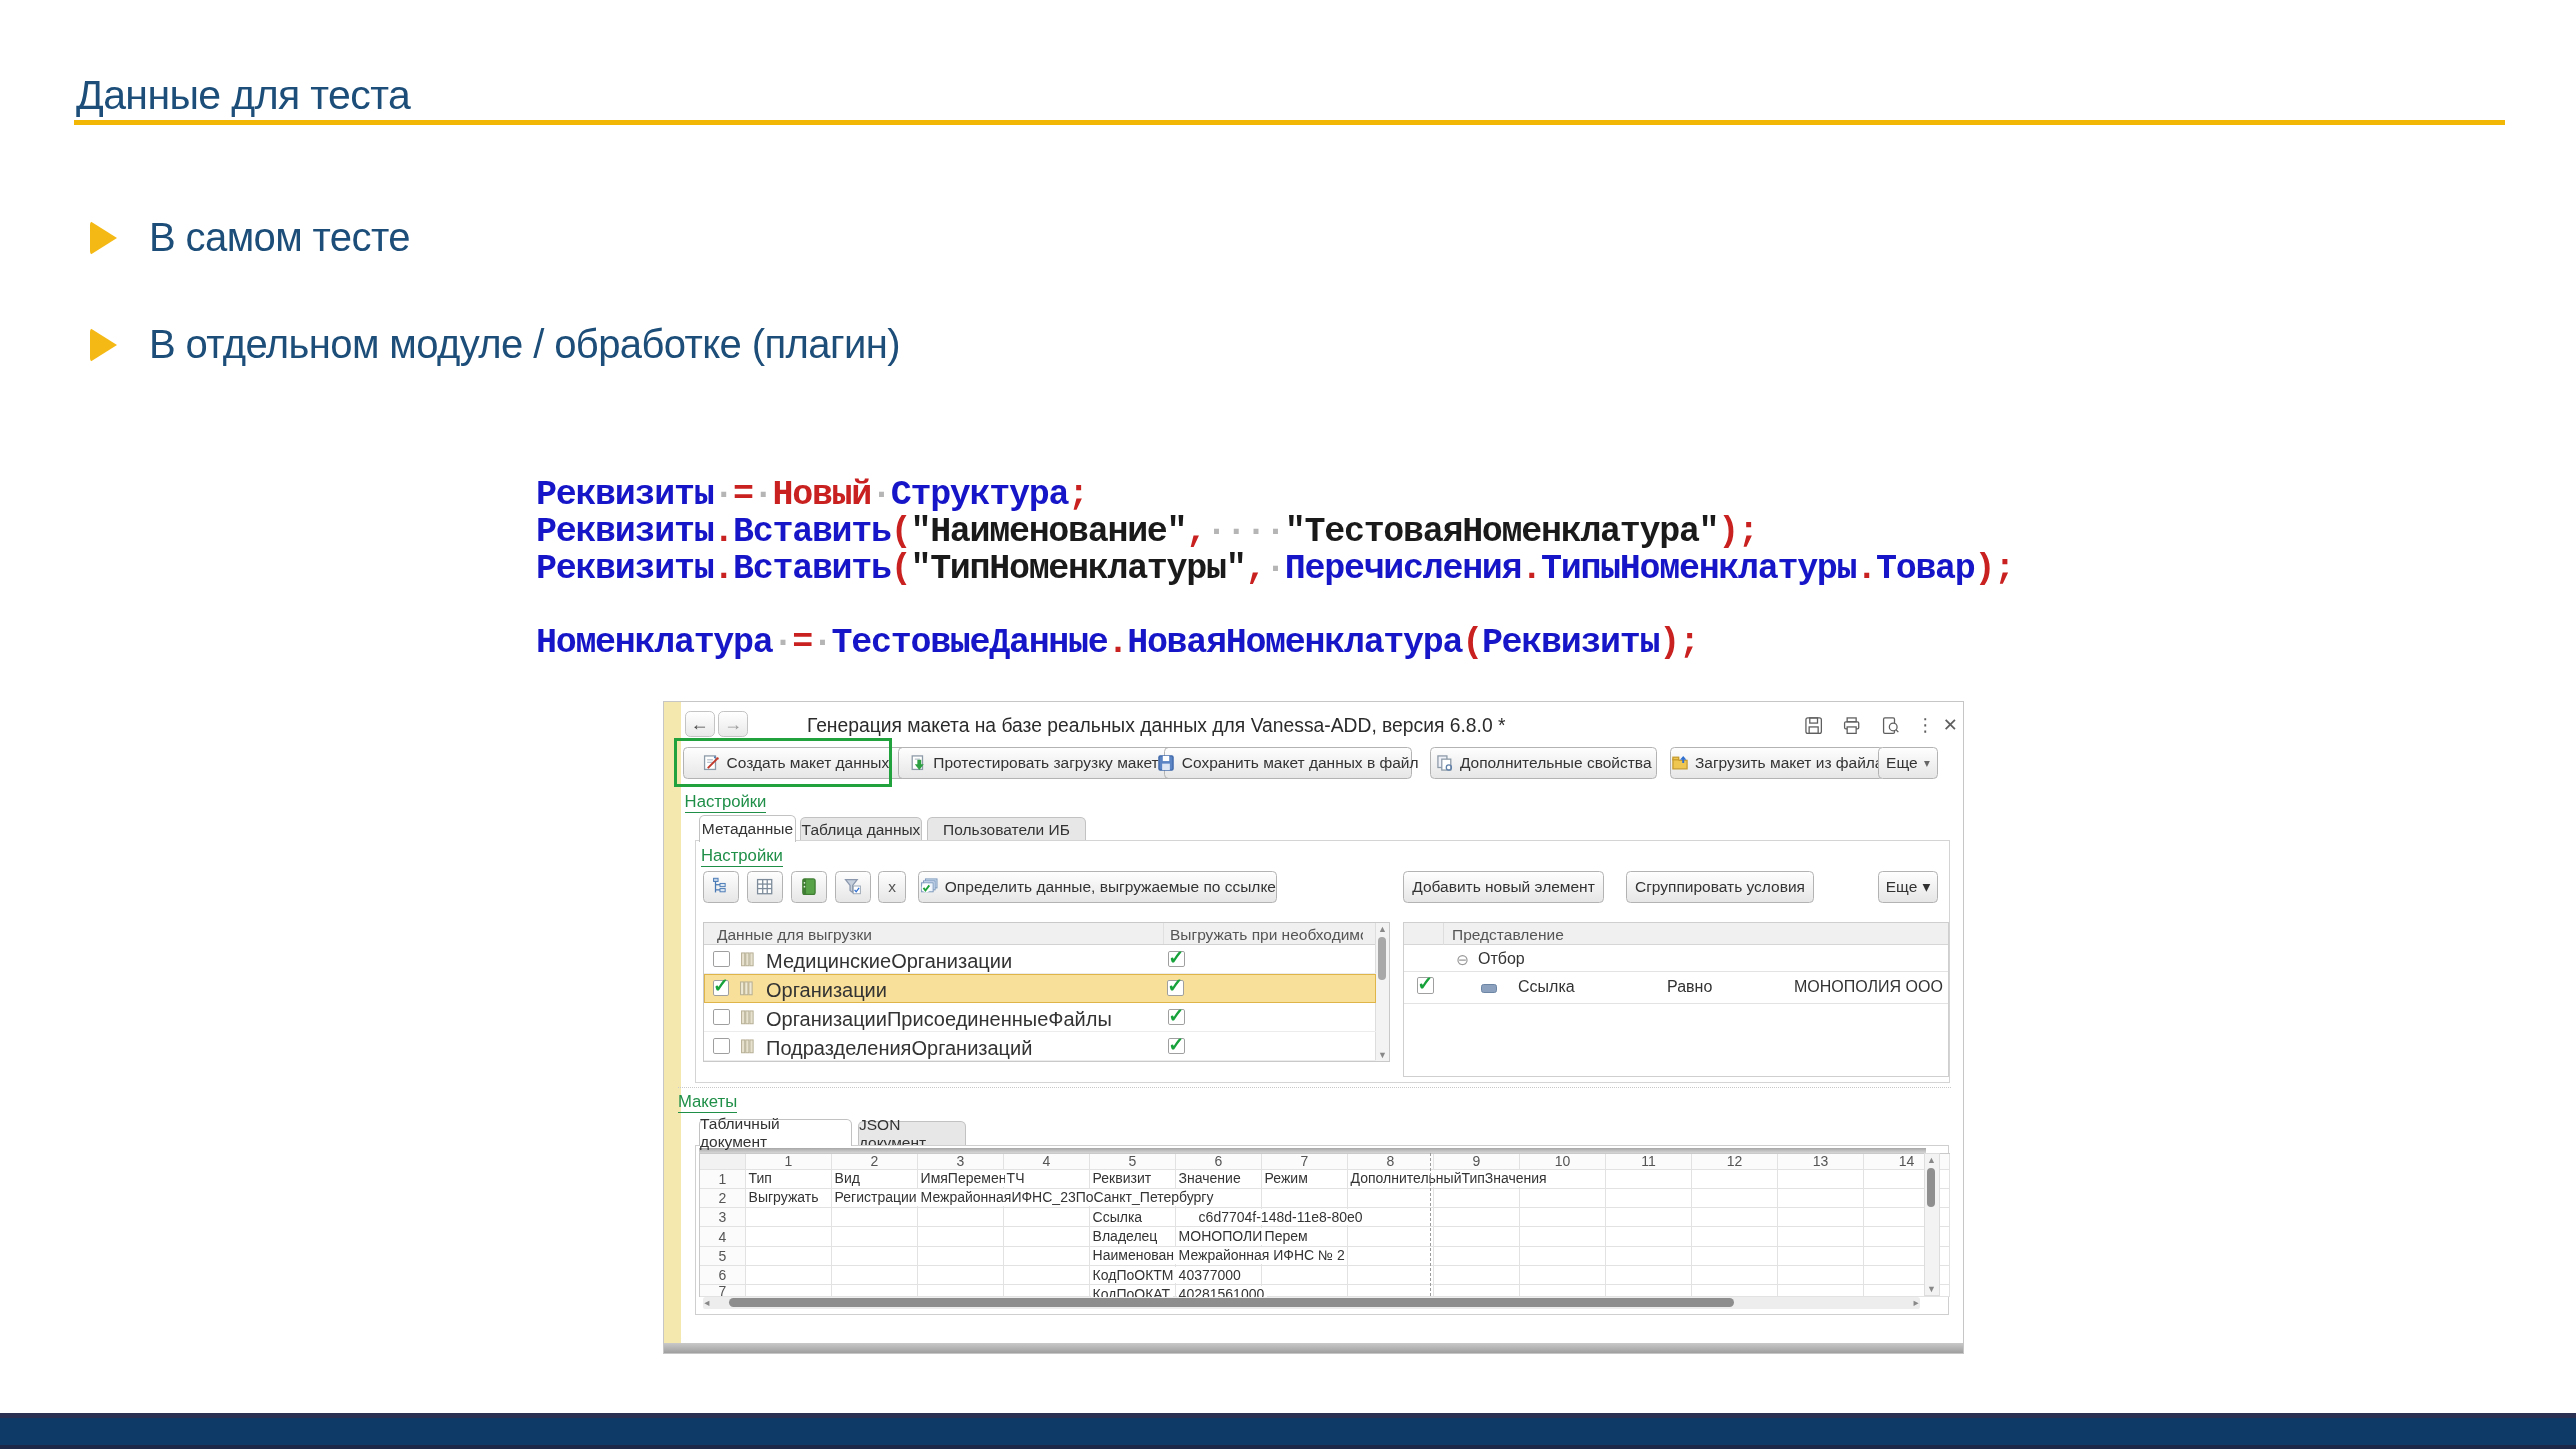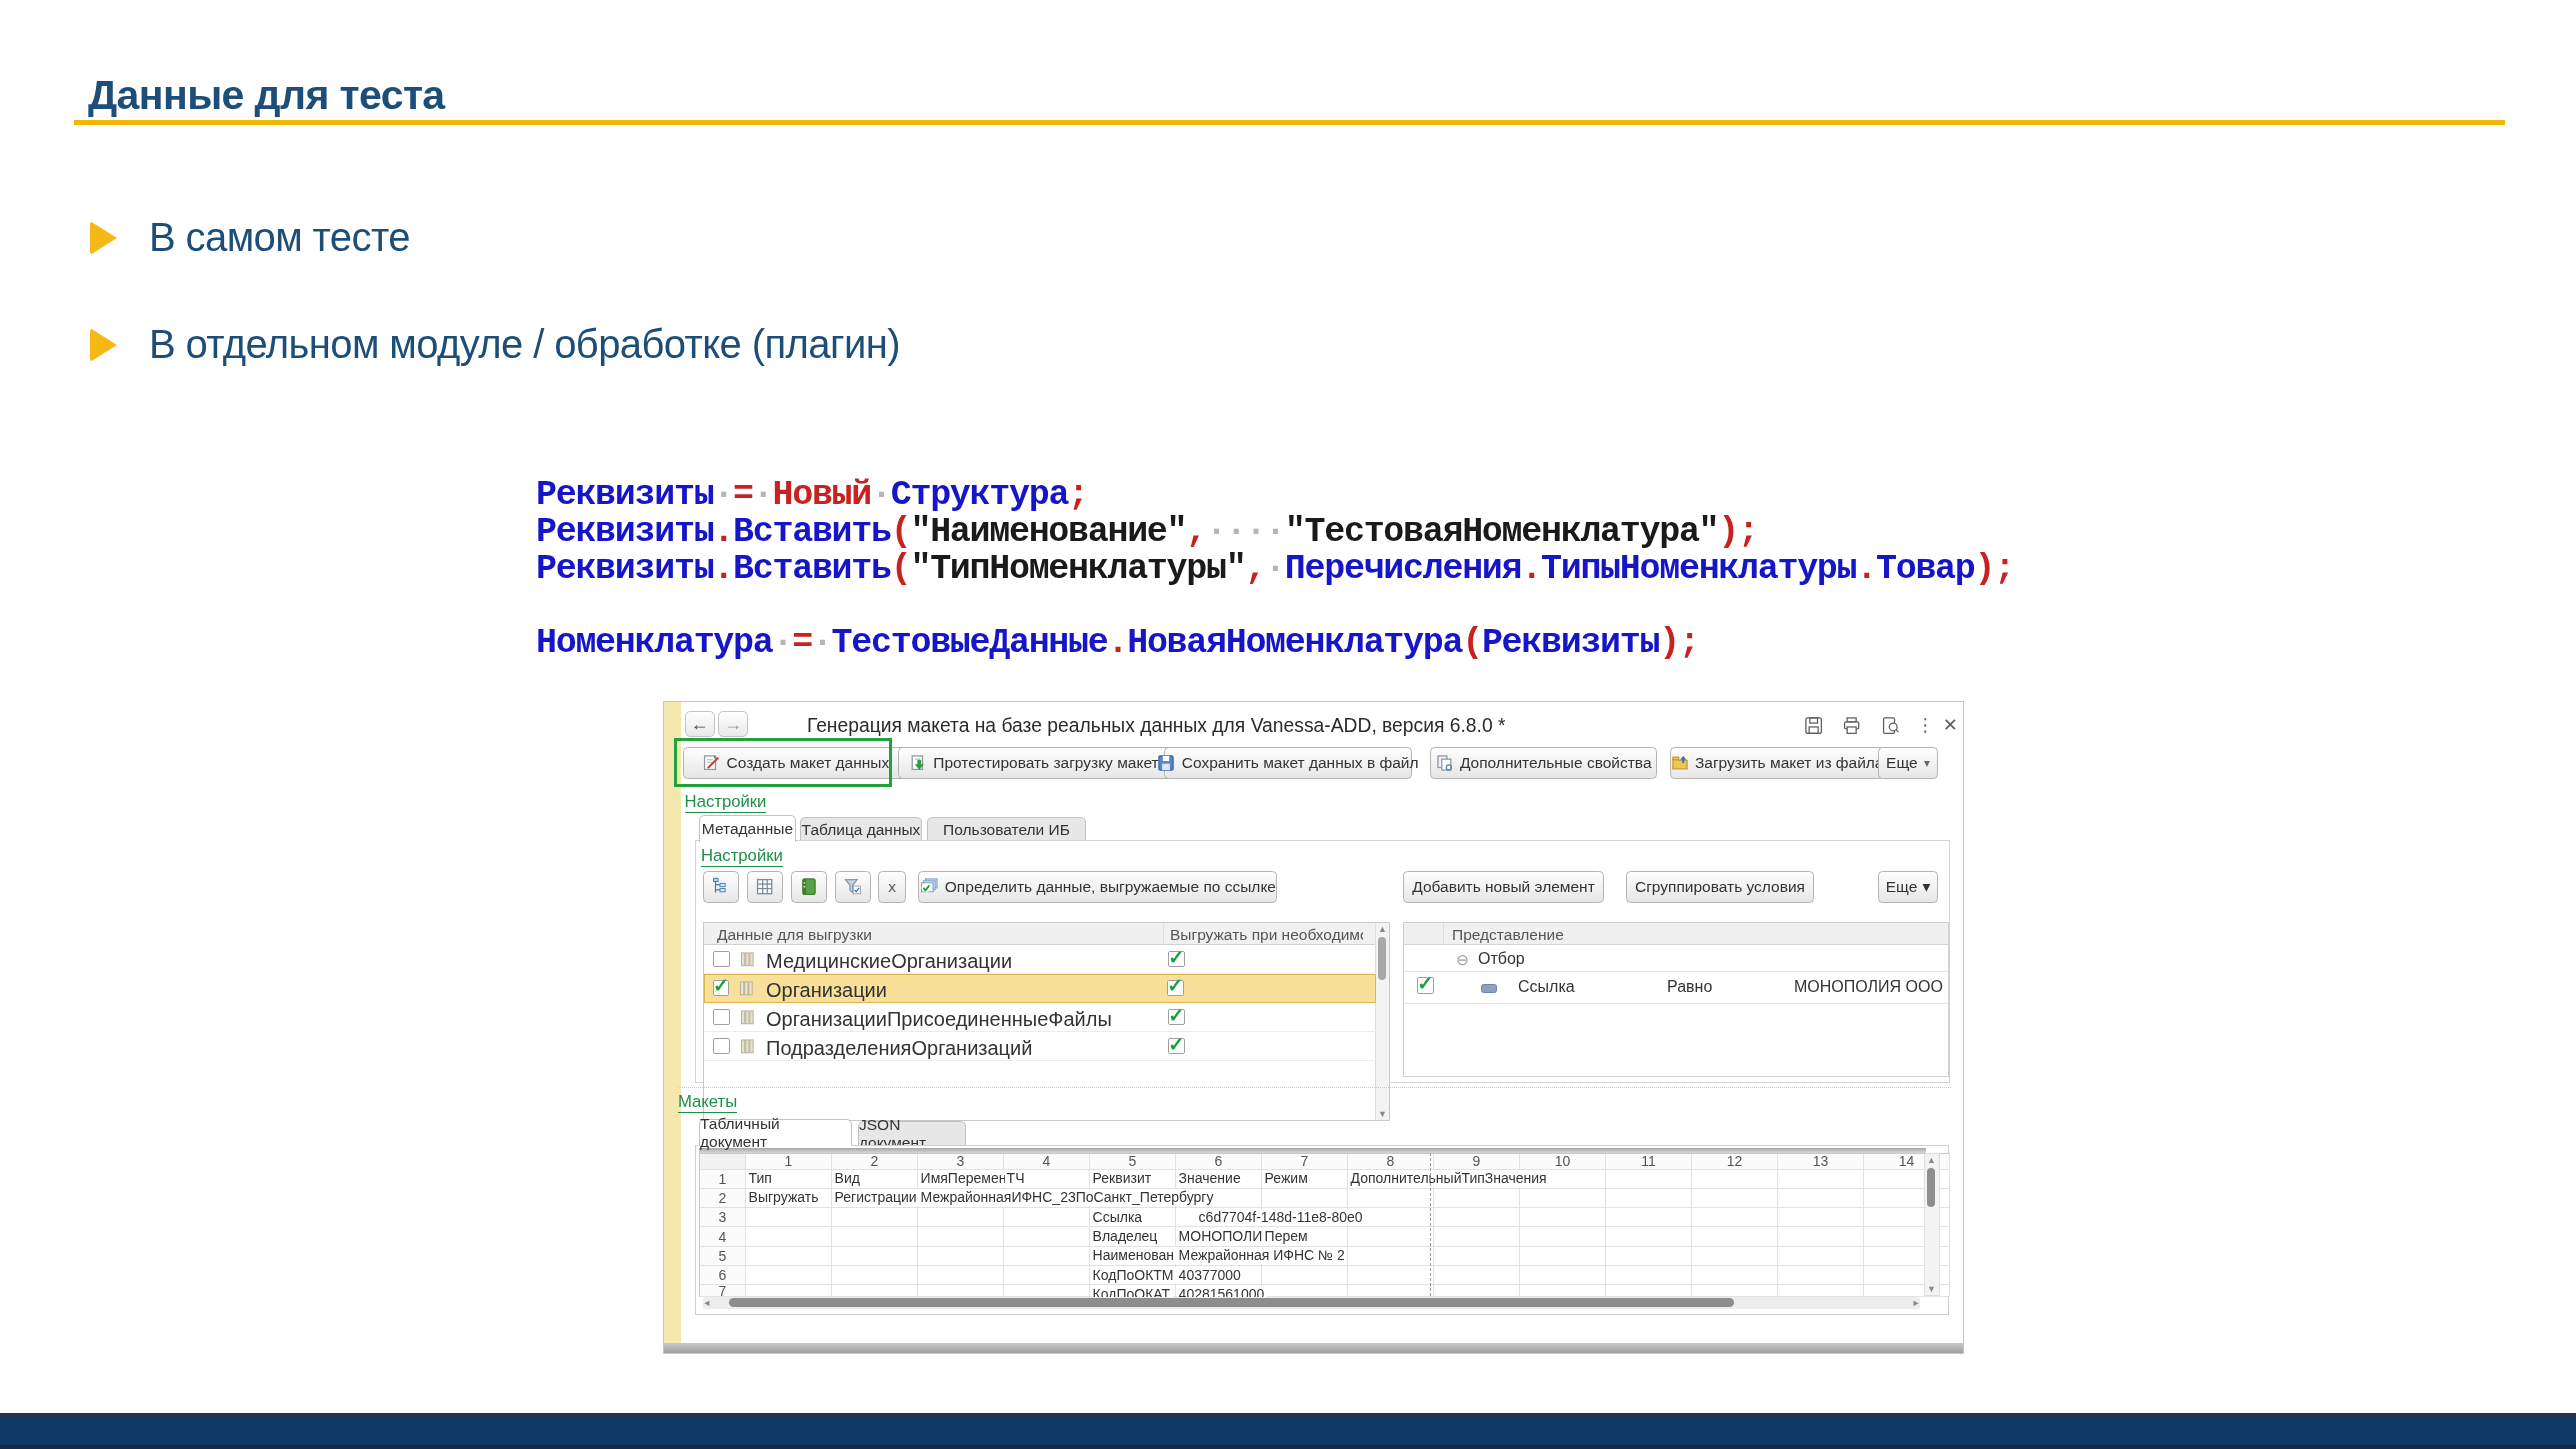--- a/index.html
+++ b/index.html
@@ -1,20 +1,20 @@
 <!DOCTYPE html>
 <html lang="ru" style="font-size:10.3px"><head>
 <meta charset="utf-8">
 <style>
   html,body{margin:0;padding:0;background:#fff;}
   body{width:2576px;height:1449px;overflow:hidden;font-family:"Liberation Sans",sans-serif;}
   .slide{position:relative;width:2576px;height:1449px;background:#ffffff;}
 
   
-  .page-title{position:absolute;left:76px;top:72px;font-size:41px;font-weight:700;color:#1c4e79;letter-spacing:-0.6px;margin-left:12px;}
+  .page-title{position:absolute;left:76px;top:72px;font-size:41px;font-weight:400;color:#1c4e79;letter-spacing:-0.6px;}
   .title-rule{position:absolute;left:74px;top:120px;width:2431px;height:5.2px;background:#f2b705;}
   .bullet{position:absolute;left:90px;display:flex;align-items:center;gap:32px;}
   .bullet-1{top:215px;}
   .bullet-2{top:322px;}
   .bullet-marker{width:0;height:0;border-top:17.4px solid transparent;border-bottom:17.4px solid transparent;border-left:27px solid #f5b915;border-radius:3.9px;}
   .bullet-text{font-size:40px;font-weight:500;color:#1c4e79;letter-spacing:-0.6px;}
 
   
   .code-block{position:absolute;left:536px;top:477px;font-family:"Liberation Mono","DejaVu Sans Mono",monospace;font-size:35px;font-weight:700;line-height:37px;white-space:pre;letter-spacing:-1.3px;}
   .tk-id{color:#1616c8;}
@@ -56,21 +56,21 @@
   .groupbox{position:absolute;left:31px;top:138px;width:1255px;height:243px;border:1.3px solid #d4d4d4;box-sizing:border-box;background:#fff;}
 
   .sbtn{position:absolute;top:169px;height:32px;background:linear-gradient(#fefefe,#e6e6e6);border:1.3px solid #b3b3b3;border-radius:4.5px;display:flex;align-items:center;justify-content:center;box-sizing:border-box;color:#555;font-size:15.5px;gap:5.2px;}
   .s1{left:39px;width:36px;} .s2{left:83px;width:36px;} .s3{left:127px;width:36px;} .s4{left:171px;width:36px;} .s5{left:214px;width:28px;}
   .sdefine{left:254px;width:359px;color:#333;}
   .sadd{left:739px;width:201px;color:#333;}
   .sgroup{left:962px;width:188px;color:#333;}
   .smore{left:1214px;width:60px;color:#333;}
 
   
-  .dtable{position:absolute;left:39px;top:220px;width:687px;height:199px;border:1.3px solid #c9c9c9;box-sizing:border-box;background:#fff;}
+  .dtable{position:absolute;left:39px;top:220px;width:687px;height:140px;border:1.3px solid #c9c9c9;box-sizing:border-box;background:#fff;}
   .dt-head{position:absolute;left:0;top:0;width:100%;height:22px;background:#f0f0f0;border-bottom:1.3px solid #d2d2d2;box-sizing:border-box;font-size:15.5px;color:#555;}
   .dt-h1{position:absolute;left:13px;top:2.6px;}
   .dt-h2{position:absolute;left:466px;top:2.6px;width:193px;overflow:hidden;white-space:nowrap;}
   .dt-coldiv{position:absolute;left:459px;top:0;width:1.3px;height:100%;background:#e0e0e0;}
   .dt-scroll{position:absolute;right:0;top:0;width:14px;height:100%;background:#f3f3f3;border-left:1.3px solid #ddd;box-sizing:border-box;}
   .dt-scroll .up{position:absolute;top:1.3px;left:1.9px;font-size:9px;color:#888;}
   .dt-scroll .dn{position:absolute;bottom:1.3px;left:1.9px;font-size:9px;color:#888;}
   .dt-scroll .thumb{position:absolute;top:14px;left:1.9px;width:7.7px;height:43px;background:#a8a8a8;border-radius:3.9px;}
   .trow{position:absolute;left:0;width:672px;height:29px;border-bottom:1.3px solid #ececec;box-sizing:border-box;}
   .trow .cb{left:9px;top:5.8px;}

